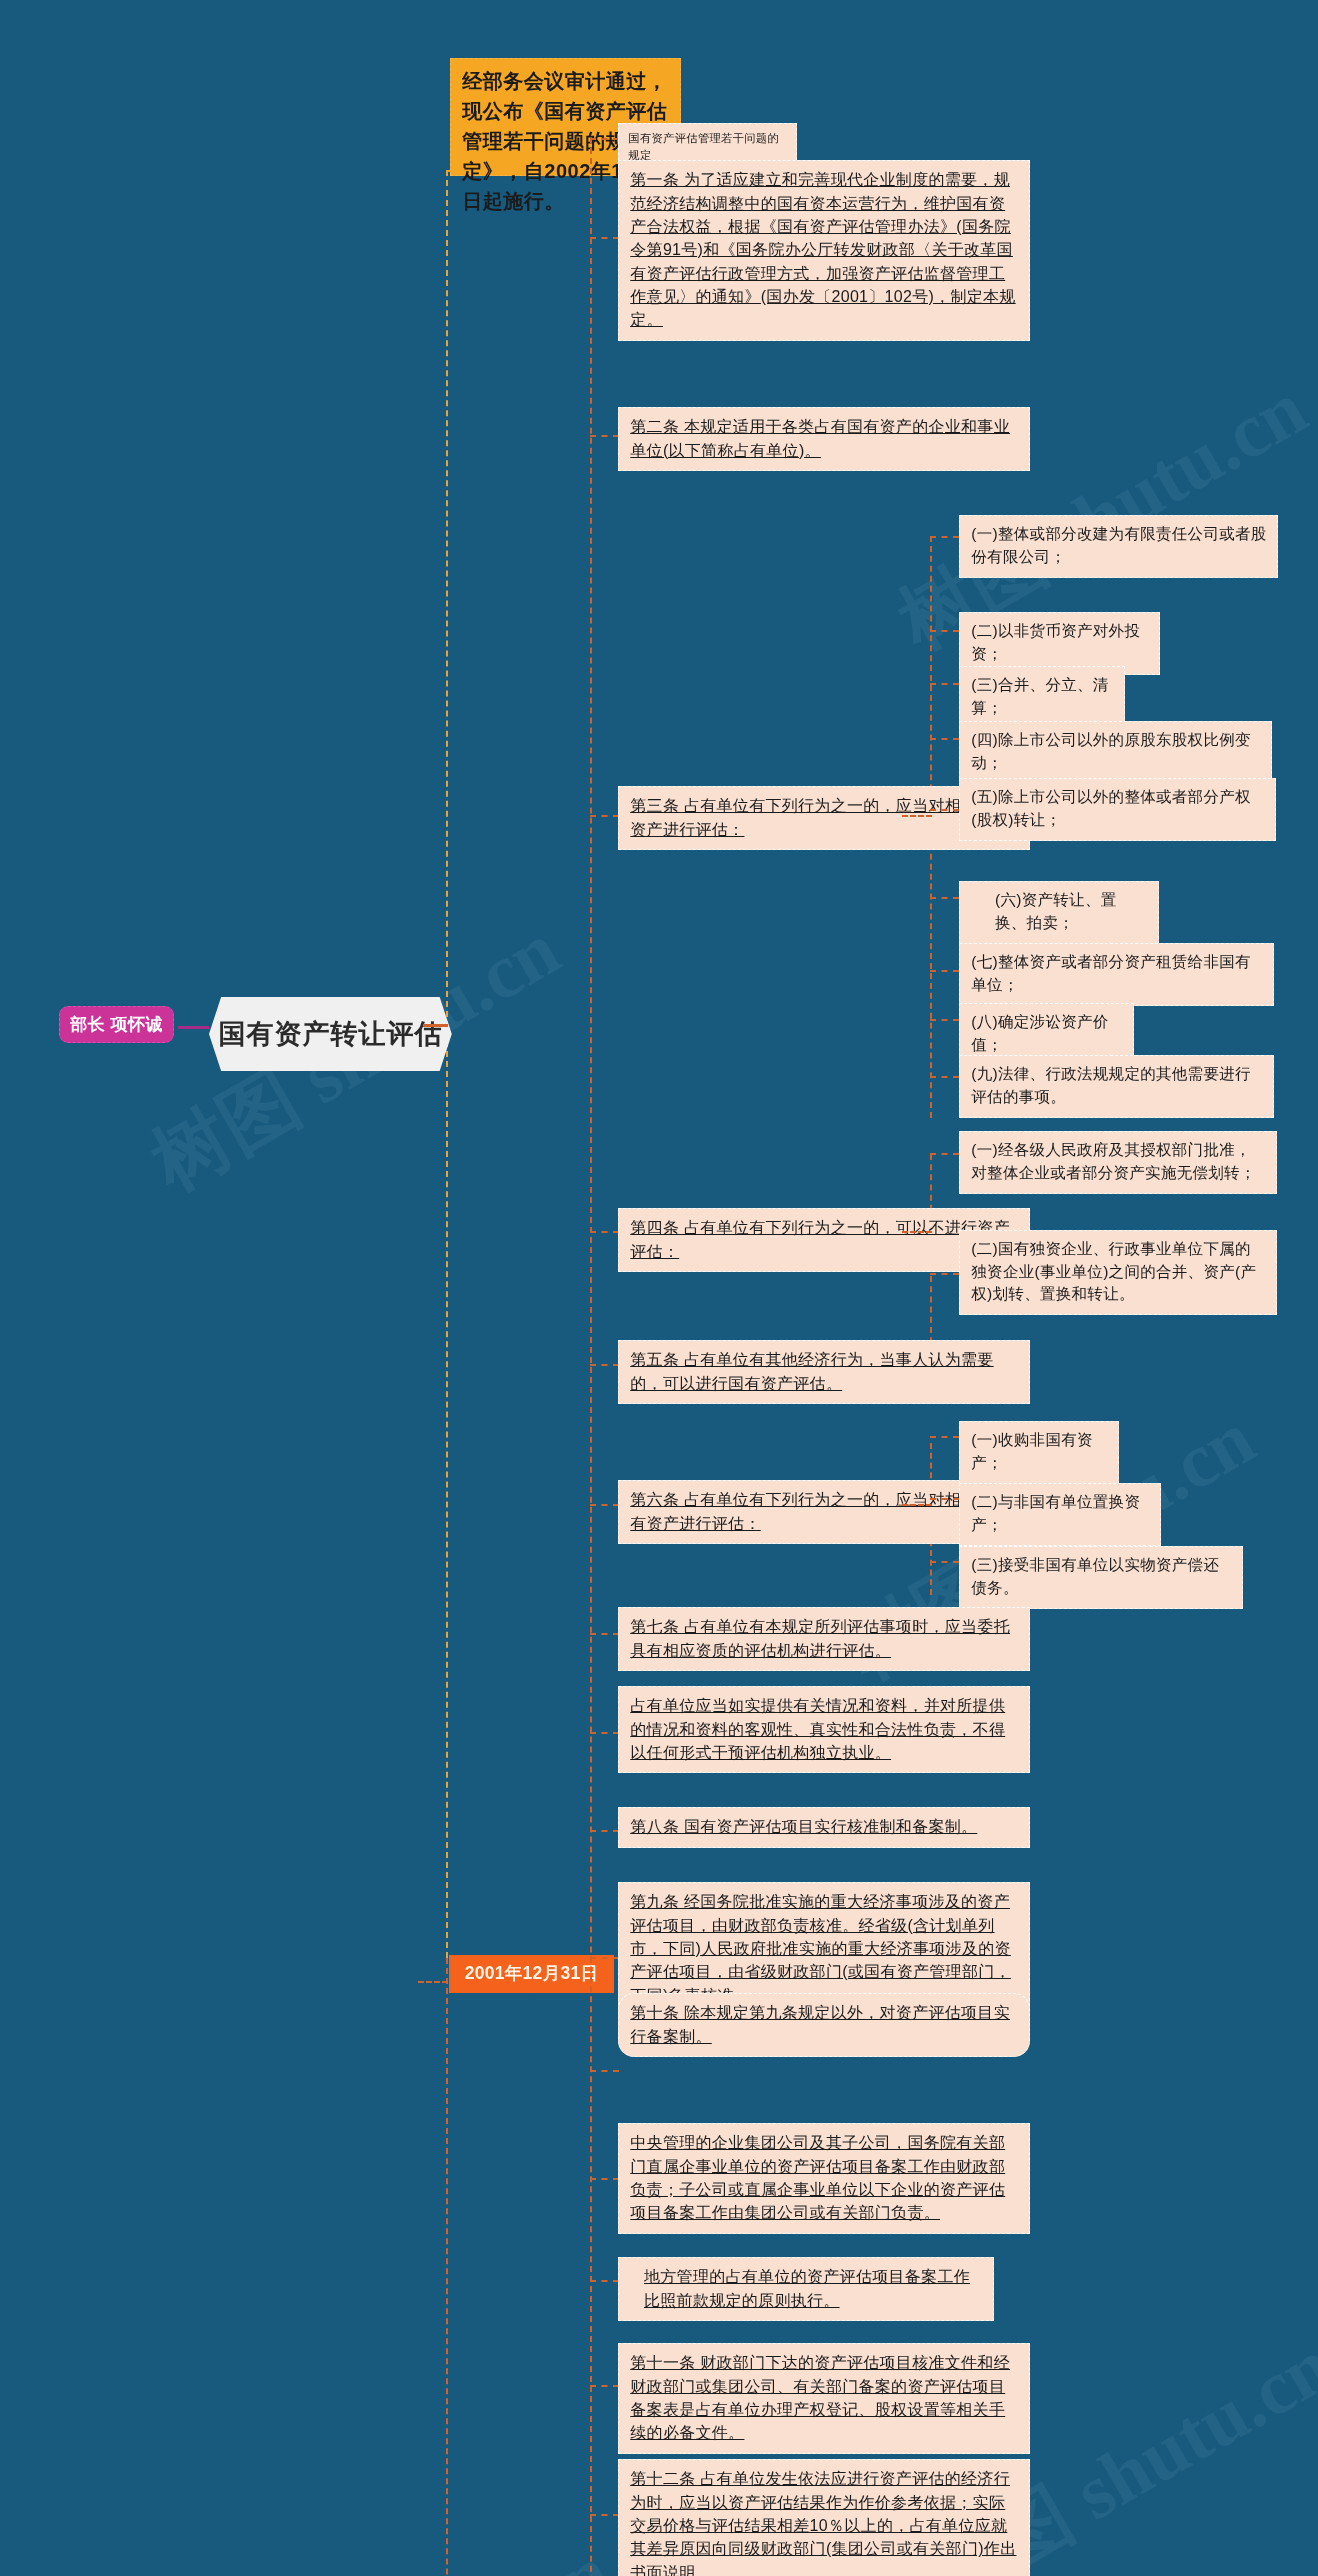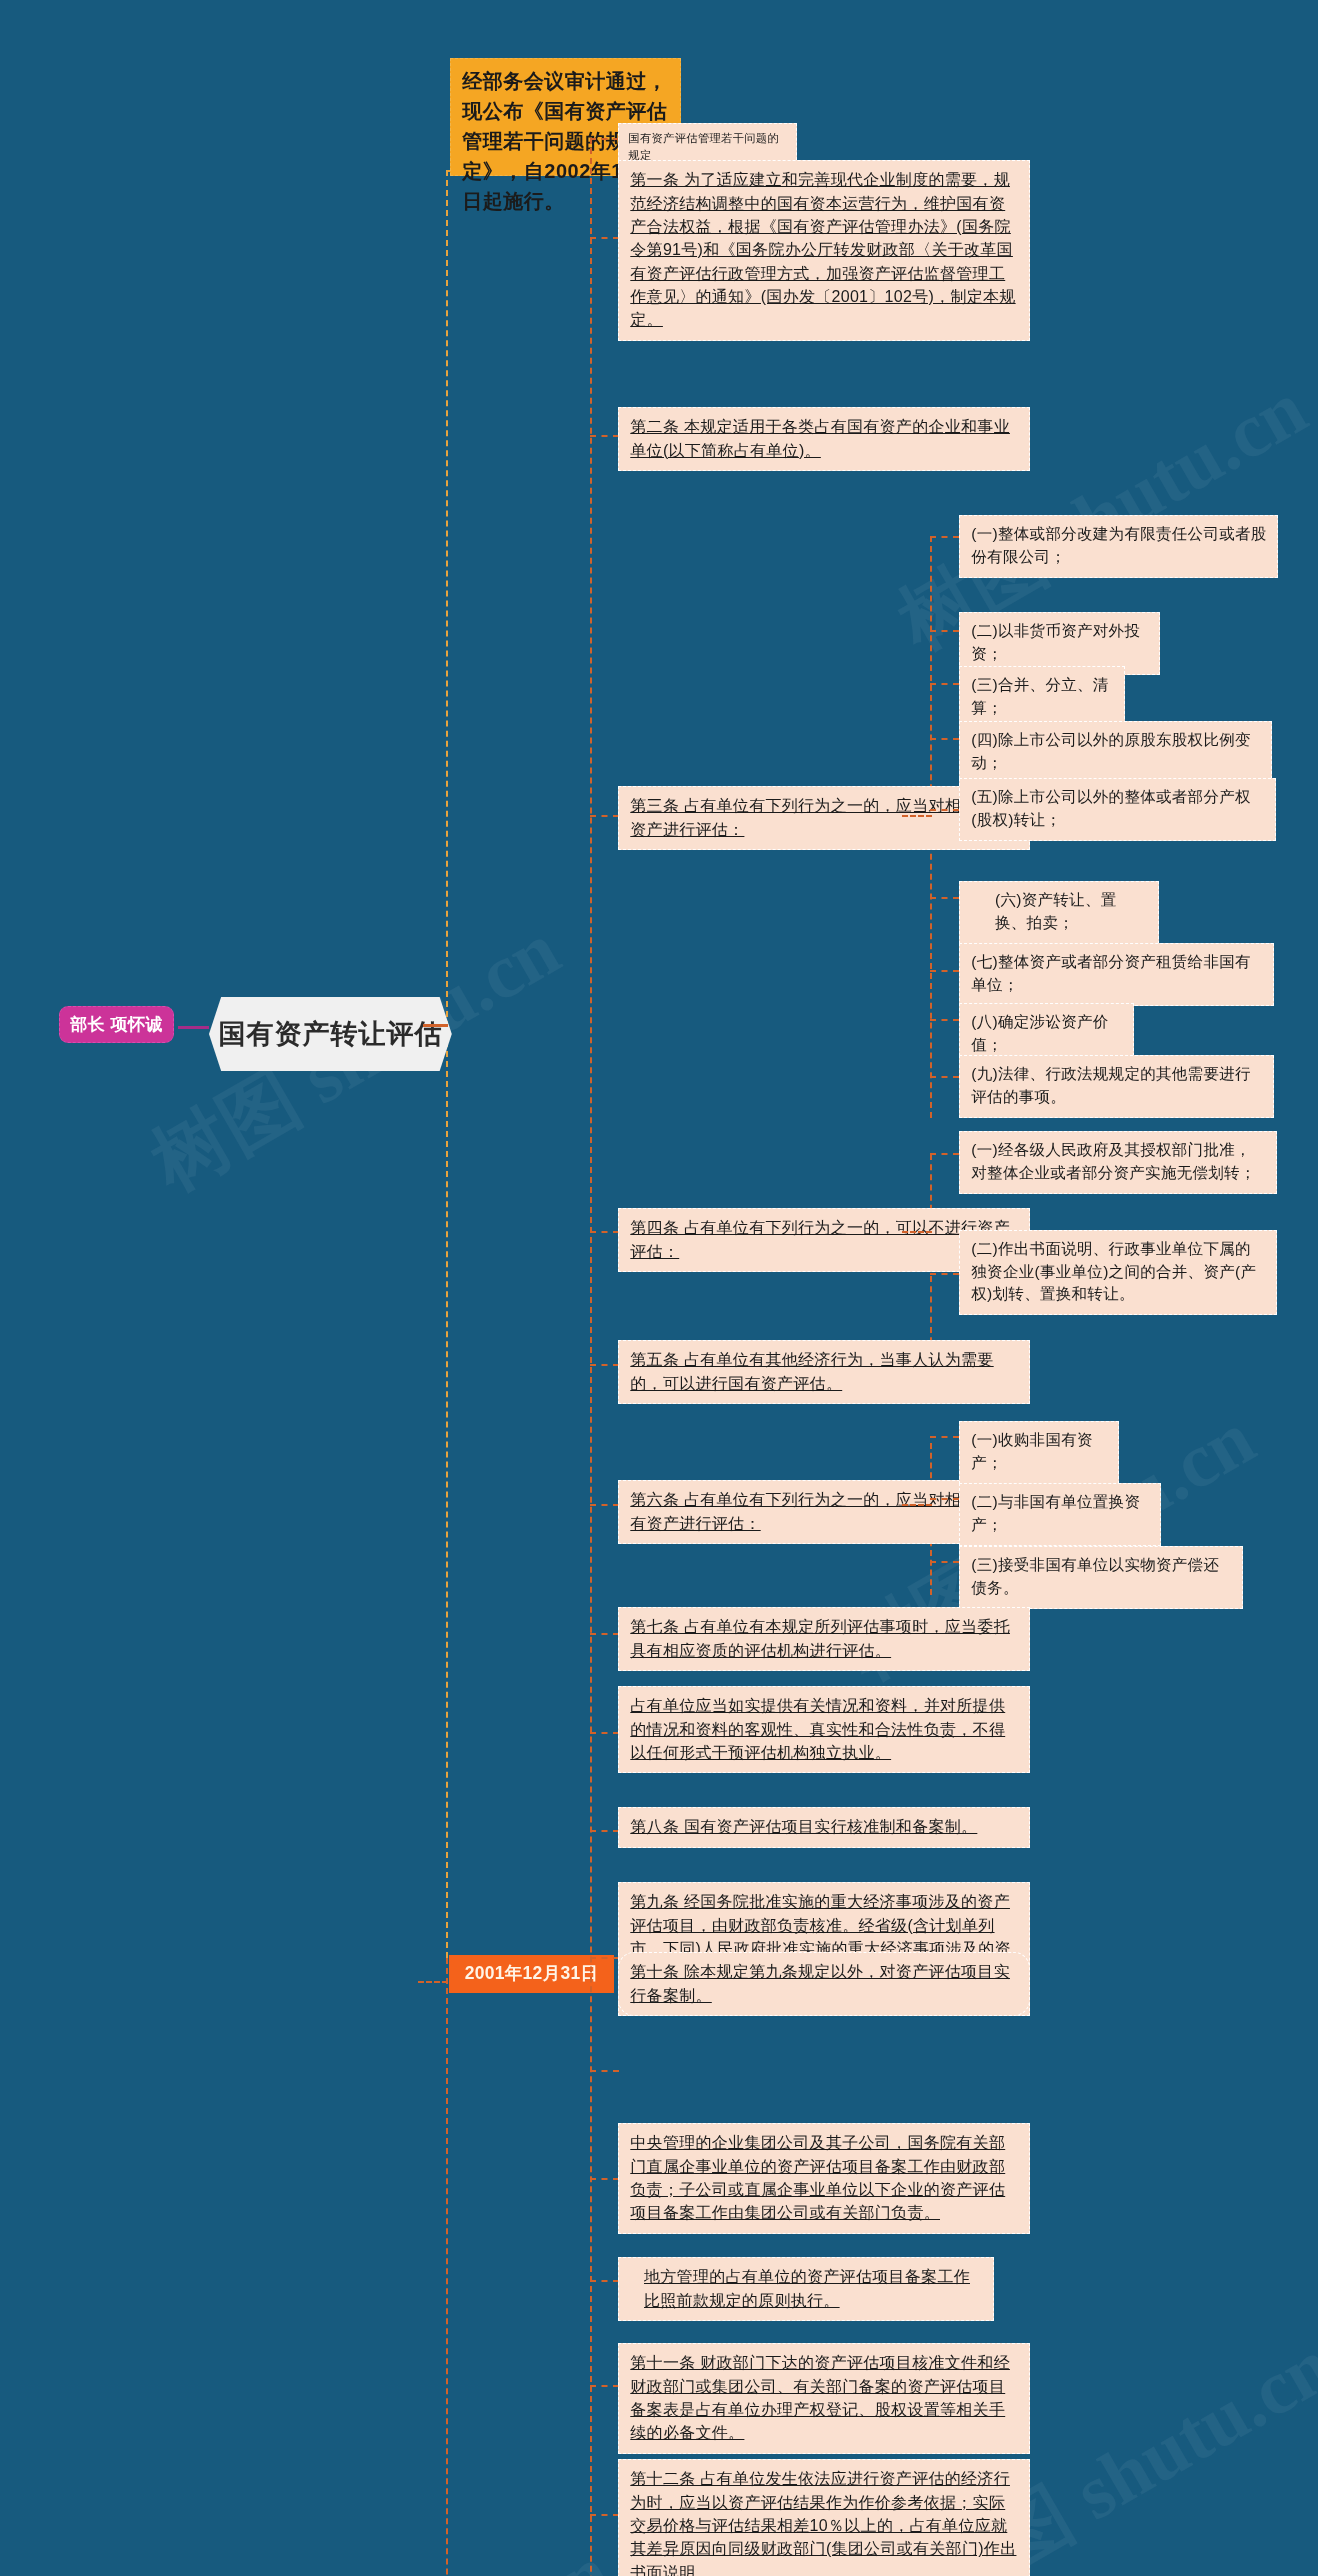--- a/index.html
+++ b/index.html
@@ -204,21 +204,21 @@
   <div class="node lvl3" style="left:959px; top:1055px; width:315px;">(九)法律、行政法规规定的其他需要进行评估的事项。</div>
 
   <div class="branch" style="left:590px; top:1231px; width:29px;"></div>
   <div class="node lvl2" style="left:618px; top:1208px; width:412px;">第四条 占有单位有下列行为之一的，可以不进行资产评估：</div>
   <div class="branch" style="left:902px; top:1231px; width:30px;"></div>
 
   <div class="branch" style="left:930px; top:1153px; width:29px;"></div>
   <div class="node lvl3" style="left:959px; top:1131px; width:318px;">(一)经各级人民政府及其授权部门批准，对整体企业或者部分资产实施无偿划转；</div>
 
   <div class="branch" style="left:930px; top:1273px; width:29px;"></div>
-  <div class="node lvl3" style="left:959px; top:1230px; width:318px;">(二)作出书面说明、行政事业单位下属的独资企业(事业单位)之间的合并、资产(产权)划转、置换和转让。</div>
+  <div class="node lvl3" style="left:959px; top:1230px; width:318px;">(二)国有独资企业、行政事业单位下属的独资企业(事业单位)之间的合并、资产(产权)划转、置换和转让。</div>
 
   <div class="branch" style="left:590px; top:1364px; width:29px;"></div>
   <div class="node lvl2" style="left:618px; top:1340px; width:412px;">第五条 占有单位有其他经济行为，当事人认为需要的，可以进行国有资产评估。</div>
 
   <div class="branch" style="left:590px; top:1504px; width:29px;"></div>
   <div class="node lvl2" style="left:618px; top:1480px; width:412px;">第六条 占有单位有下列行为之一的，应当对相关非国有资产进行评估：</div>
   <div class="branch" style="left:902px; top:1504px; width:30px;"></div>
 
   <div class="branch" style="left:930px; top:1436px; width:29px;"></div>
   <div class="node lvl3" style="left:959px; top:1421px; width:160px;">(一)收购非国有资产；</div>
@@ -235,21 +235,21 @@
   <div class="branch" style="left:590px; top:1732px; width:29px;"></div>
   <div class="node lvl2" style="left:618px; top:1686px; width:412px;">占有单位应当如实提供有关情况和资料，并对所提供的情况和资料的客观性、真实性和合法性负责，不得以任何形式干预评估机构独立执业。</div>
 
   <div class="branch" style="left:590px; top:1830px; width:29px;"></div>
   <div class="node lvl2" style="left:618px; top:1807px; width:412px;">第八条 国有资产评估项目实行核准制和备案制。</div>
 
   <div class="branch" style="left:590px; top:1957px; width:29px;"></div>
   <div class="node lvl2" style="left:618px; top:1882px; width:412px;">第九条 经国务院批准实施的重大经济事项涉及的资产评估项目，由财政部负责核准。经省级(含计划单列市，下同)人民政府批准实施的重大经济事项涉及的资产评估项目，由省级财政部门(或国有资产管理部门，下同)负责核准。</div>
 
   <div class="branch" style="left:590px; top:2070px; width:29px;"></div>
-  <div class="node lvl2" style="left:618px; top:1952px; width:412px;border-radius:16px;">第十条 除本规定第九条规定以外，对资产评估项目实行备案制。</div>
+  <div class="node lvl2" style="left:618px; top:1993px; width:412px;border-radius:16px;">第十条 除本规定第九条规定以外，对资产评估项目实行备案制。</div>
 
   <div class="branch" style="left:590px; top:2178px; width:29px;"></div>
   <div class="node lvl2" style="left:618px; top:2123px; width:412px;">中央管理的企业集团公司及其子公司，国务院有关部门直属企事业单位的资产评估项目备案工作由财政部负责；子公司或直属企事业单位以下企业的资产评估项目备案工作由集团公司或有关部门负责。</div>
 
   <div class="branch" style="left:590px; top:2280px; width:29px;"></div>
   <div class="node lvl2" style="left:618px; top:2257px; width:376px;padding-left:25px;">地方管理的占有单位的资产评估项目备案工作比照前款规定的原则执行。</div>
 
   <div class="branch" style="left:590px; top:2385px; width:29px;"></div>
   <div class="node lvl2" style="left:618px; top:2343px; width:412px;">第十一条 财政部门下达的资产评估项目核准文件和经财政部门或集团公司、有关部门备案的资产评估项目备案表是占有单位办理产权登记、股权设置等相关手续的必备文件。</div>
 

